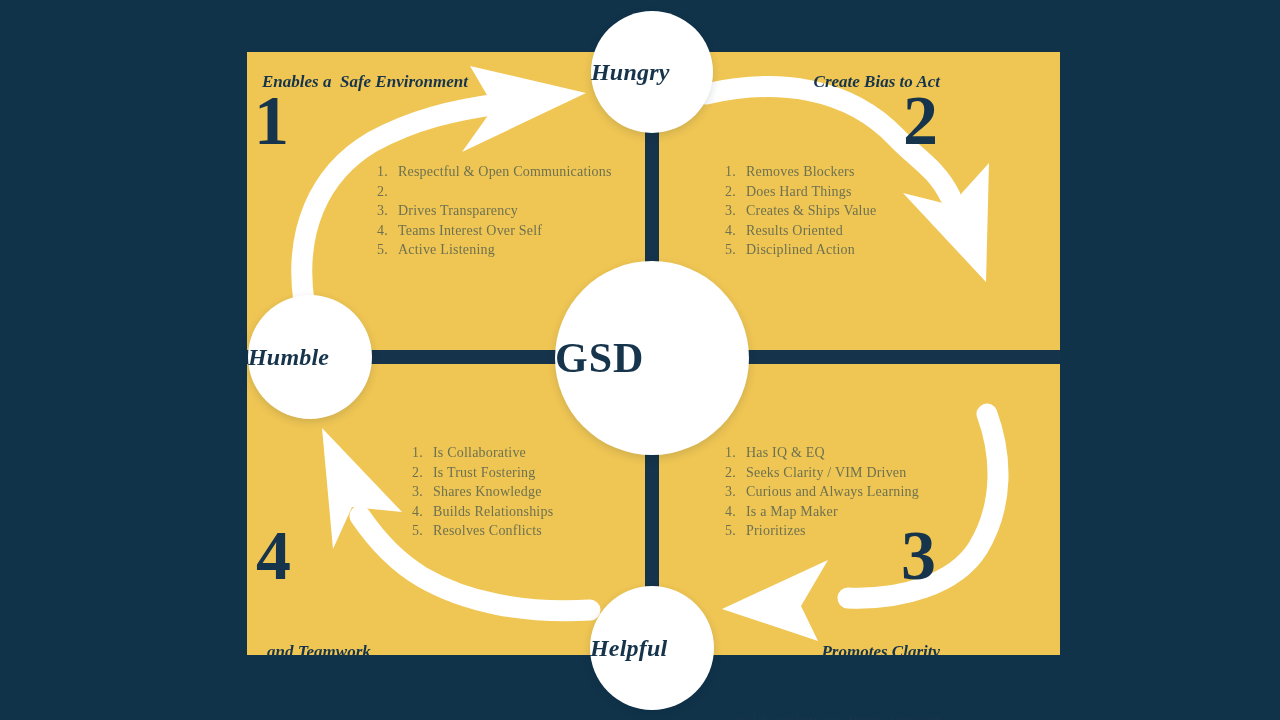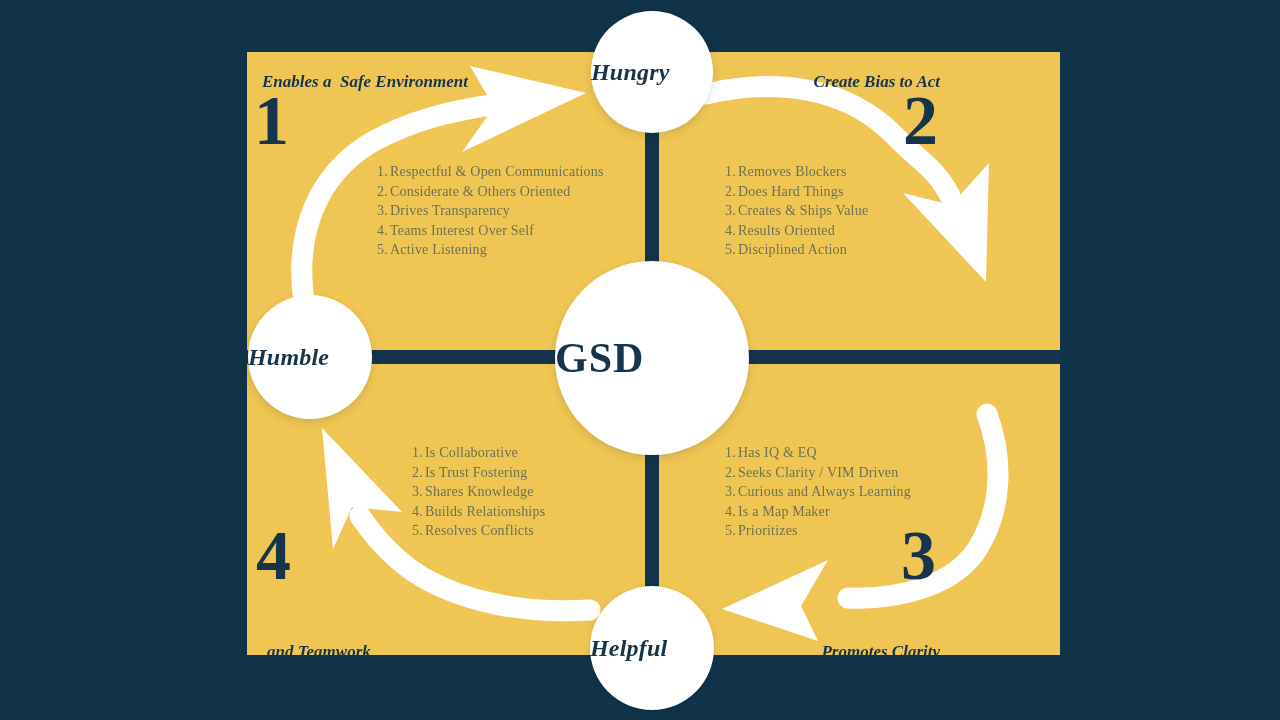--- a/index.html
+++ b/index.html
@@ -44,21 +44,21 @@
   .big-number.n2{right:239px;top:86px;}
   .big-number.n3{right:241px;top:521px;}
   .big-number.n4{left:256px;top:521px;}
   .qlist{position:absolute;display:flex;flex-direction:column;}
   .qlist.q1{left:370px;top:162px;}
   .qlist.q2{left:718px;top:162px;}
   .qlist.q3{left:718px;top:443px;}
   .qlist.q4{left:405px;top:443px;}
   .qrow{display:flex;line-height:19.5px;font-size:14px;color:#6e7150;letter-spacing:.2px;}
   .qrow .marker{width:18px;text-align:right;flex:0 0 18px;}
-  .qrow .itext{margin-left:2px;white-space:nowrap;}
+  .qrow .itext{margin-left:10px;white-space:nowrap;}
 </style>
 </head>
 <body>
 
 <div id="stage">
 
   <div class="card"></div>
   <div class="axis v"></div>
   <div class="axis h"></div>
 
@@ -83,21 +83,20 @@
 
   <div class="caption tl">Enables a  Safe Environment</div>
   <div class="big-number n1">1</div>
   <div class="qlist q1">
     <div class="qrow">
         <span class="marker">1.</span>
         <span class="itext">Respectful &amp; Open Communications</span>
       </div>
     <div class="qrow">
         <span class="marker">2.</span>
-        <span class="itext">Considerate &amp; Others Oriented</span>
       </div>
     <div class="qrow">
         <span class="marker">3.</span>
         <span class="itext">Drives Transparency</span>
       </div>
     <div class="qrow">
         <span class="marker">4.</span>
         <span class="itext">Teams Interest Over Self</span>
       </div>
     <div class="qrow">

